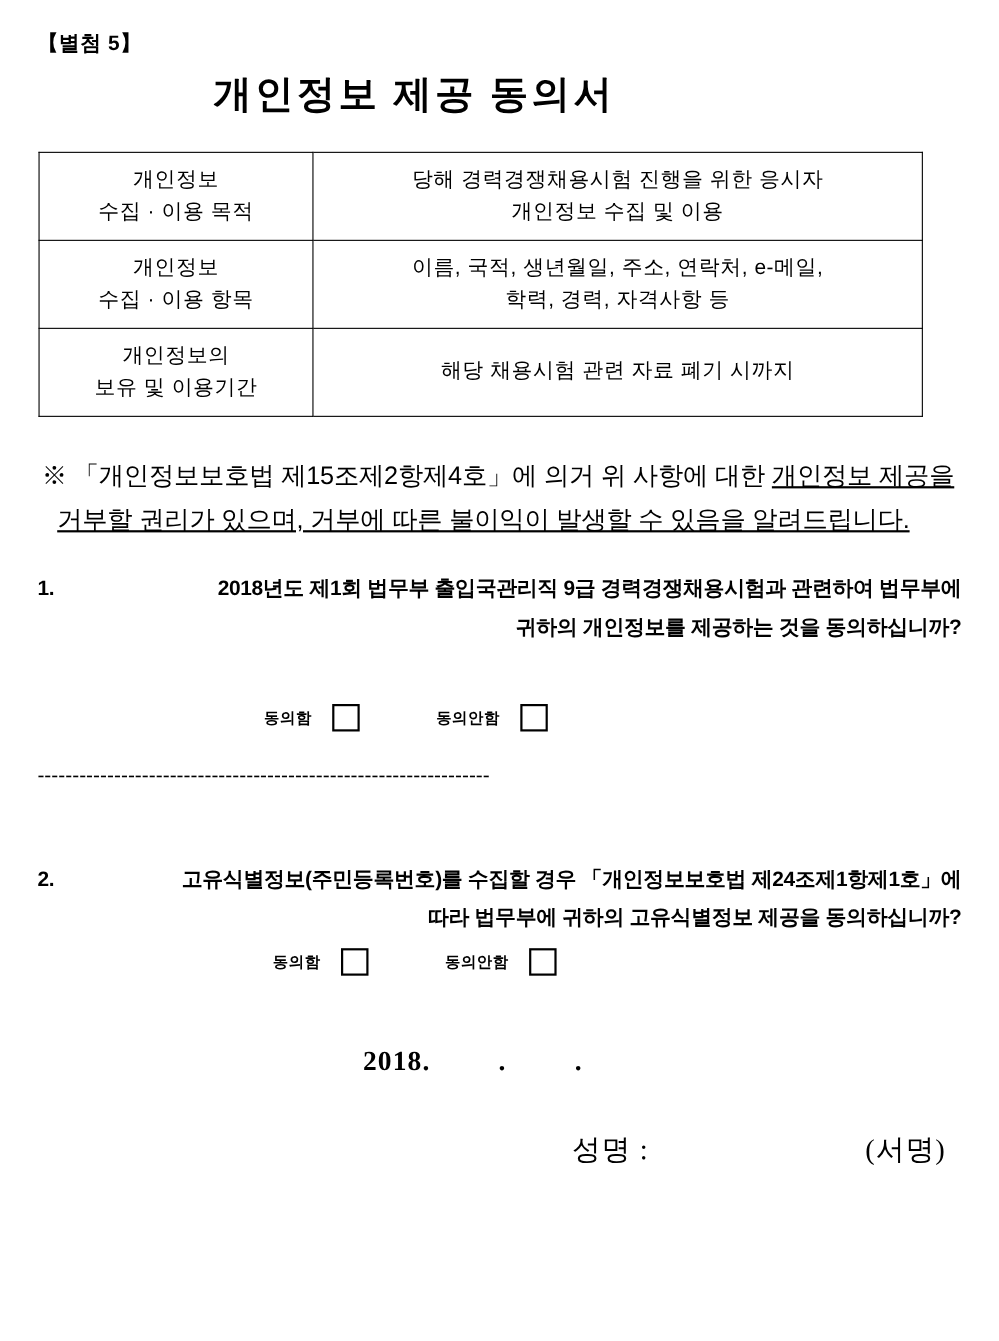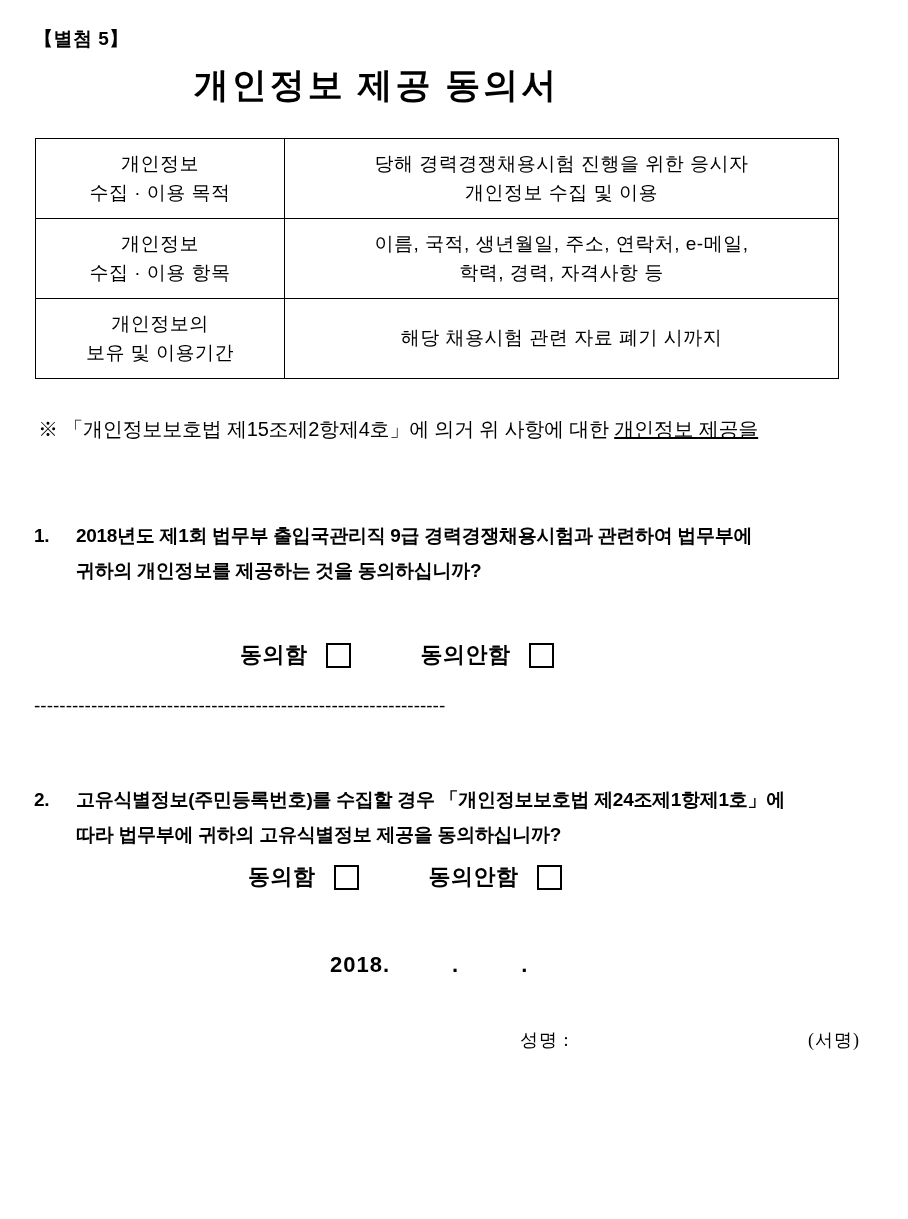--- a/index.html
+++ b/index.html
@@ -65,21 +65,21 @@
     width: 240px;
   }
   table.info-table tr.row1 td { height: 58px; }
   table.info-table tr.row2 td { height: 58px; }
   table.info-table tr.row3 td { height: 58px; }
   .note {
     position: absolute;
     left: 38px;
     top: 412px;
     width: 830px;
-    font-size: 20px;
+    font-size: 23px;
     line-height: 1.75;
     font-family: "Liberation Sans", sans-serif;
     letter-spacing: -0.2px;
   }
   .note .underline {
     text-decoration: underline;
   }
   .note .line2 {
     display: block;
     padding-left: 14px;
@@ -94,27 +94,28 @@
     width: 840px;
   }
   .question .qnum {
     position: absolute;
     left: 0;
     top: 0;
   }
   .question .qbody {
     display: block;
     padding-left: 42px;
+    text-align: right;
   }
   #question-1 { left: 34px; top: 518px; }
   #question-2 { left: 34px; top: 782px; }
 
   .answer-row {
     position: absolute;
-    font-size: 22px;
+    font-size: 14px;
     font-weight: bold;
     font-family: "Liberation Sans", sans-serif;
     letter-spacing: 0.5px;
     display: flex;
     align-items: flex-end;
   }
   #answer-row-1 { left: 240px; top: 640px; }
   #answer-row-2 { left: 248px; top: 862px; }
   .answer-option {
     display: flex;
@@ -141,36 +142,36 @@
     letter-spacing: 0px;
     font-family: "Liberation Sans", sans-serif;
     white-space: nowrap;
     overflow: hidden;
   }
 
   .date-line {
     position: absolute;
     left: 330px;
     top: 952px;
-    font-size: 22px;
-    font-weight: bold;
-    font-family: Liberation Sans, sans-serif;
+    font-size: 25px;
+    font-weight: bold;
+    font-family: Liberation Serif, serif;
     letter-spacing: 1px;
     display: flex;
     align-items: baseline;
   }
   .date-line .d-year { margin-right: 62px; }
   .date-line .d-month { margin-right: 62px; }
 
   .sign-line {
     position: absolute;
     left: 520px;
     top: 1028px;
     width: 340px;
-    font-size: 18px;
+    font-size: 26px;
     font-family: "Liberation Serif", serif;
     letter-spacing: 1px;
     display: flex;
     justify-content: space-between;
   }
   .recipient {
     position: absolute;
     left: 530px;
     top: 1102px;
     width: 330px;
@@ -219,20 +220,21 @@
         </td>
         <td class="value-cell">
           <span>해당 채용시험 관련 자료 폐기 시까지</span>
         </td>
       </tr>
     </tbody>
   </table>
 
   <div class="note">
     <span>※ 「개인정보보호법 제15조제2항제4호」에 의거 위 사항에 대한 </span><span class="underline">개인정보 제공을</span>
+    <span class="line2 underline">거부할 권리가 있으며, 거부에 따른 불이익이 발생할 수 있음을 알려드립니다.</span>
   </div>
 
   <div class="question" id="question-1">
     <span class="qnum">1.</span>
     <span class="qbody">2018년도 제1회 법무부 출입국관리직 9급 경력경쟁채용시험과 관련하여 법무부에</span>
     <span class="qbody">귀하의 개인정보를 제공하는 것을 동의하십니까?</span>
   </div>
 
   <div class="answer-row" id="answer-row-1">
     <div class="answer-option">

